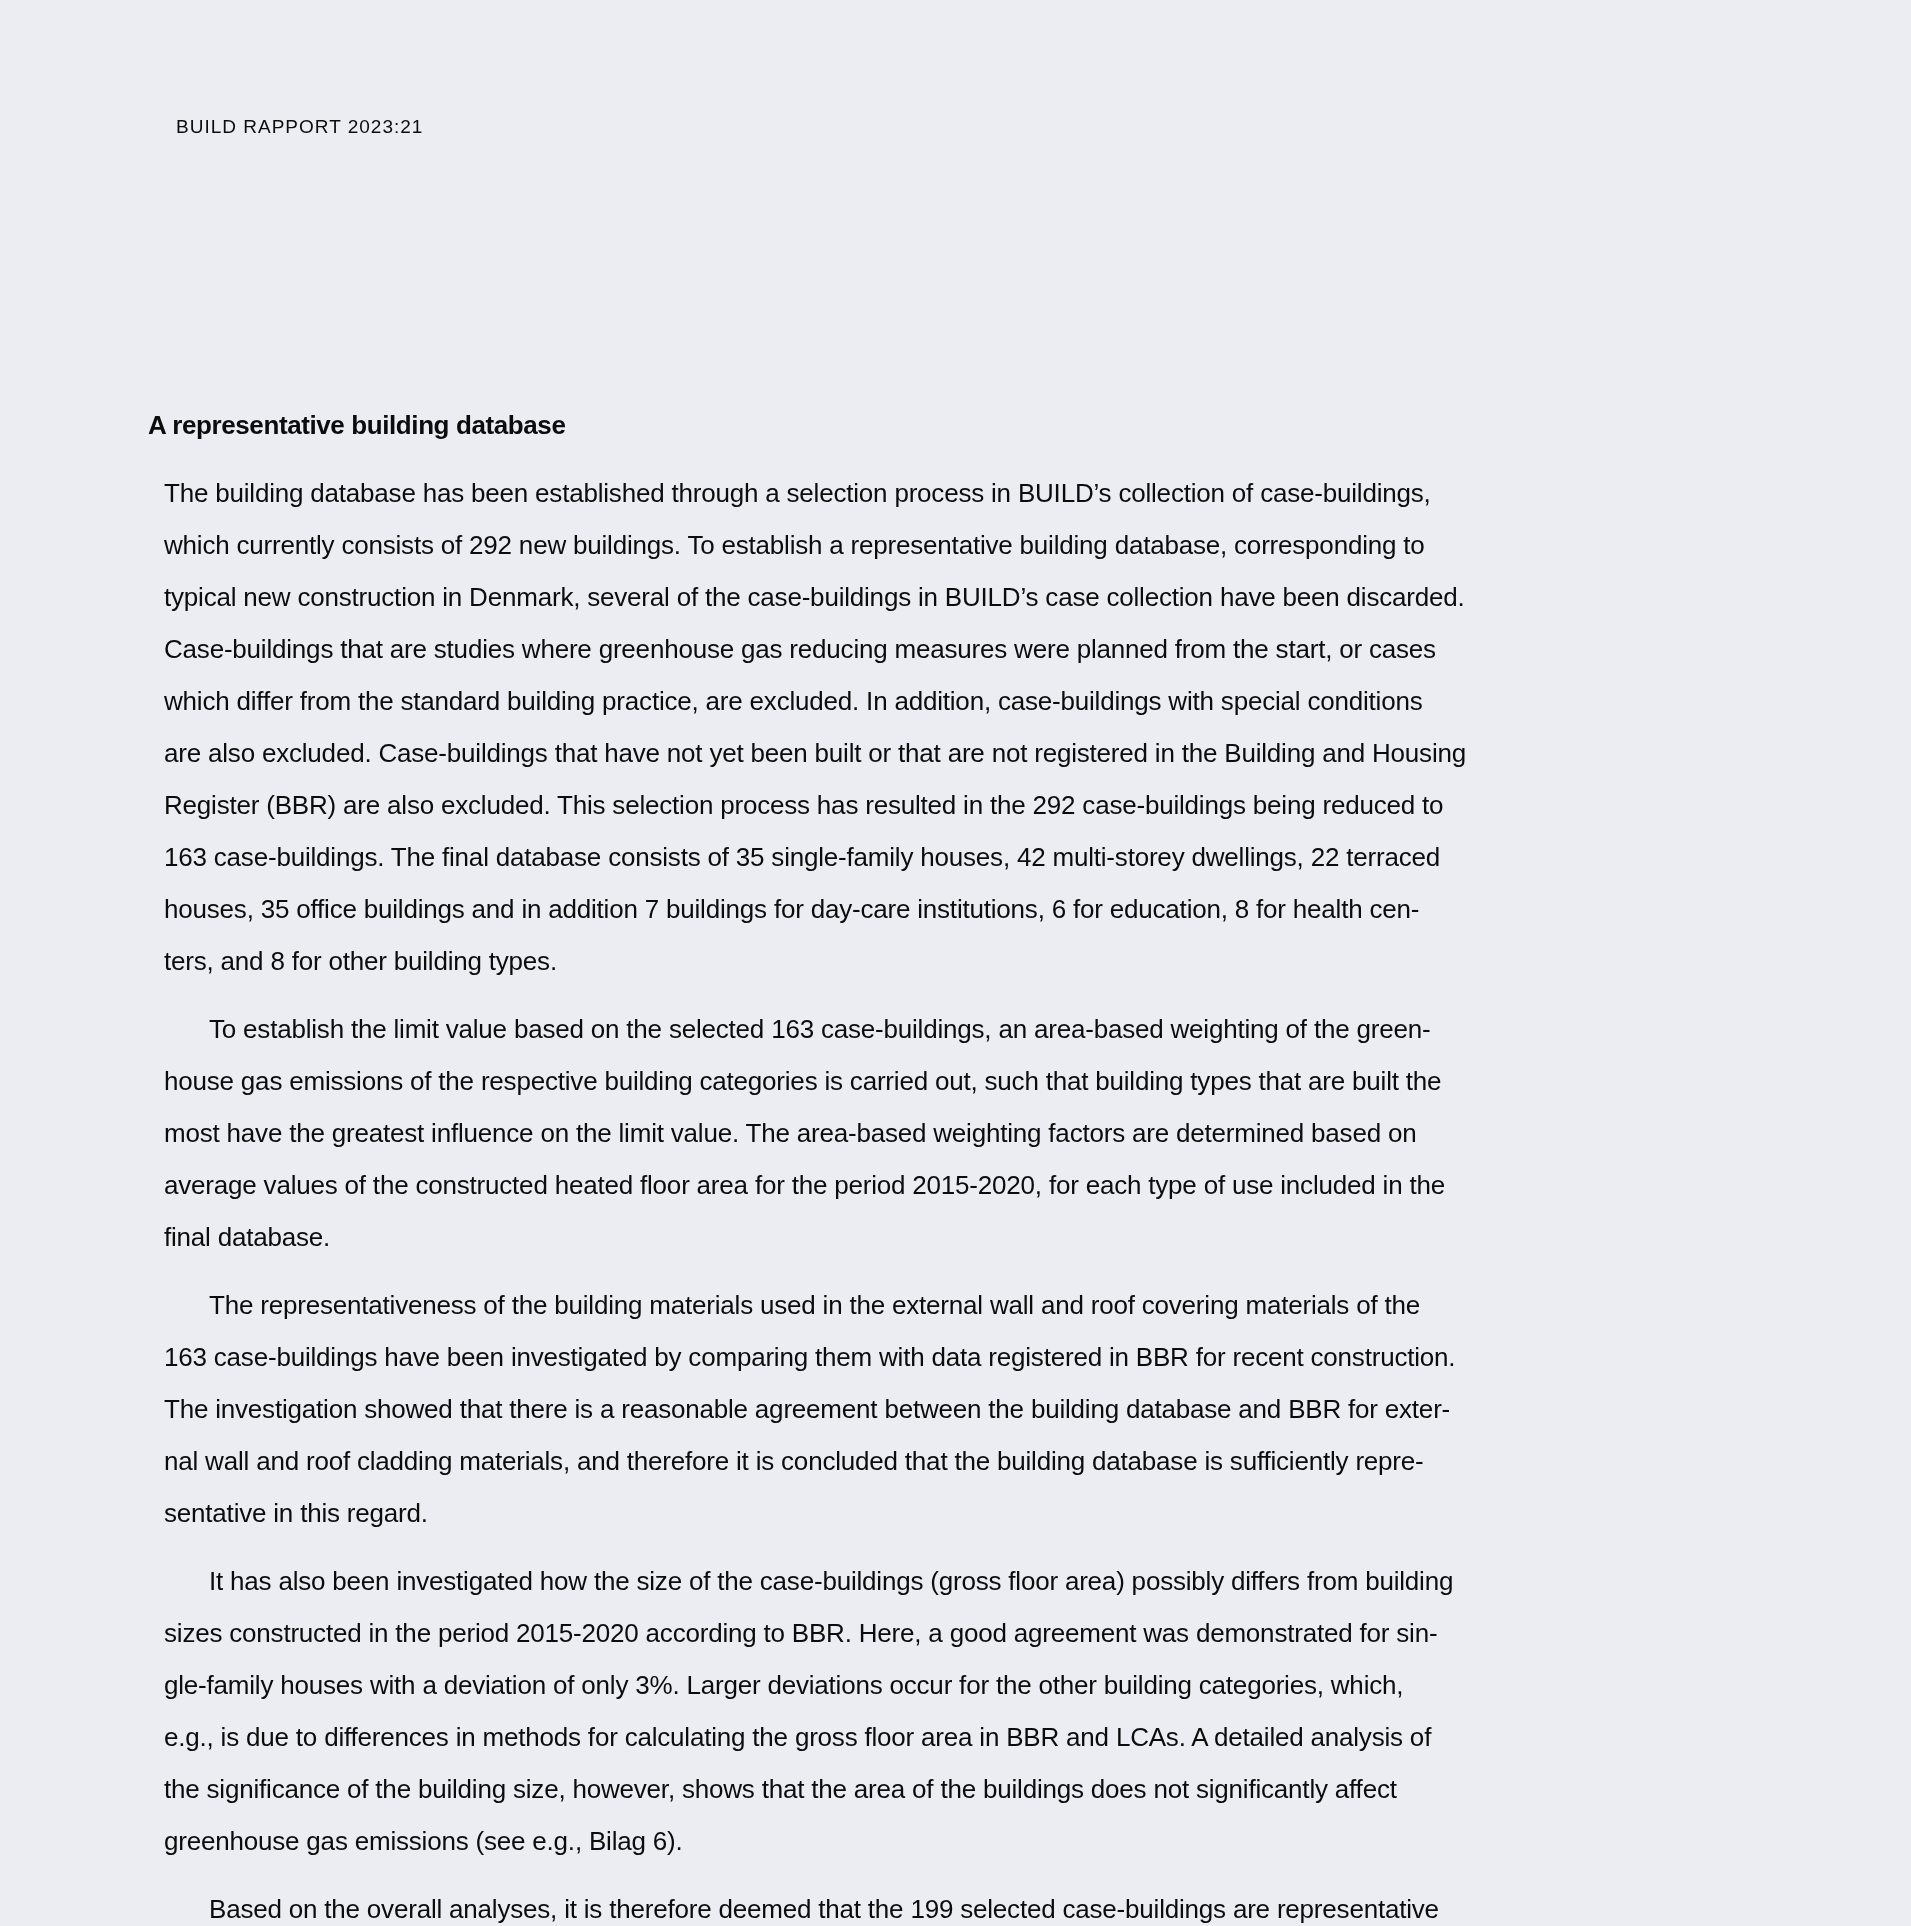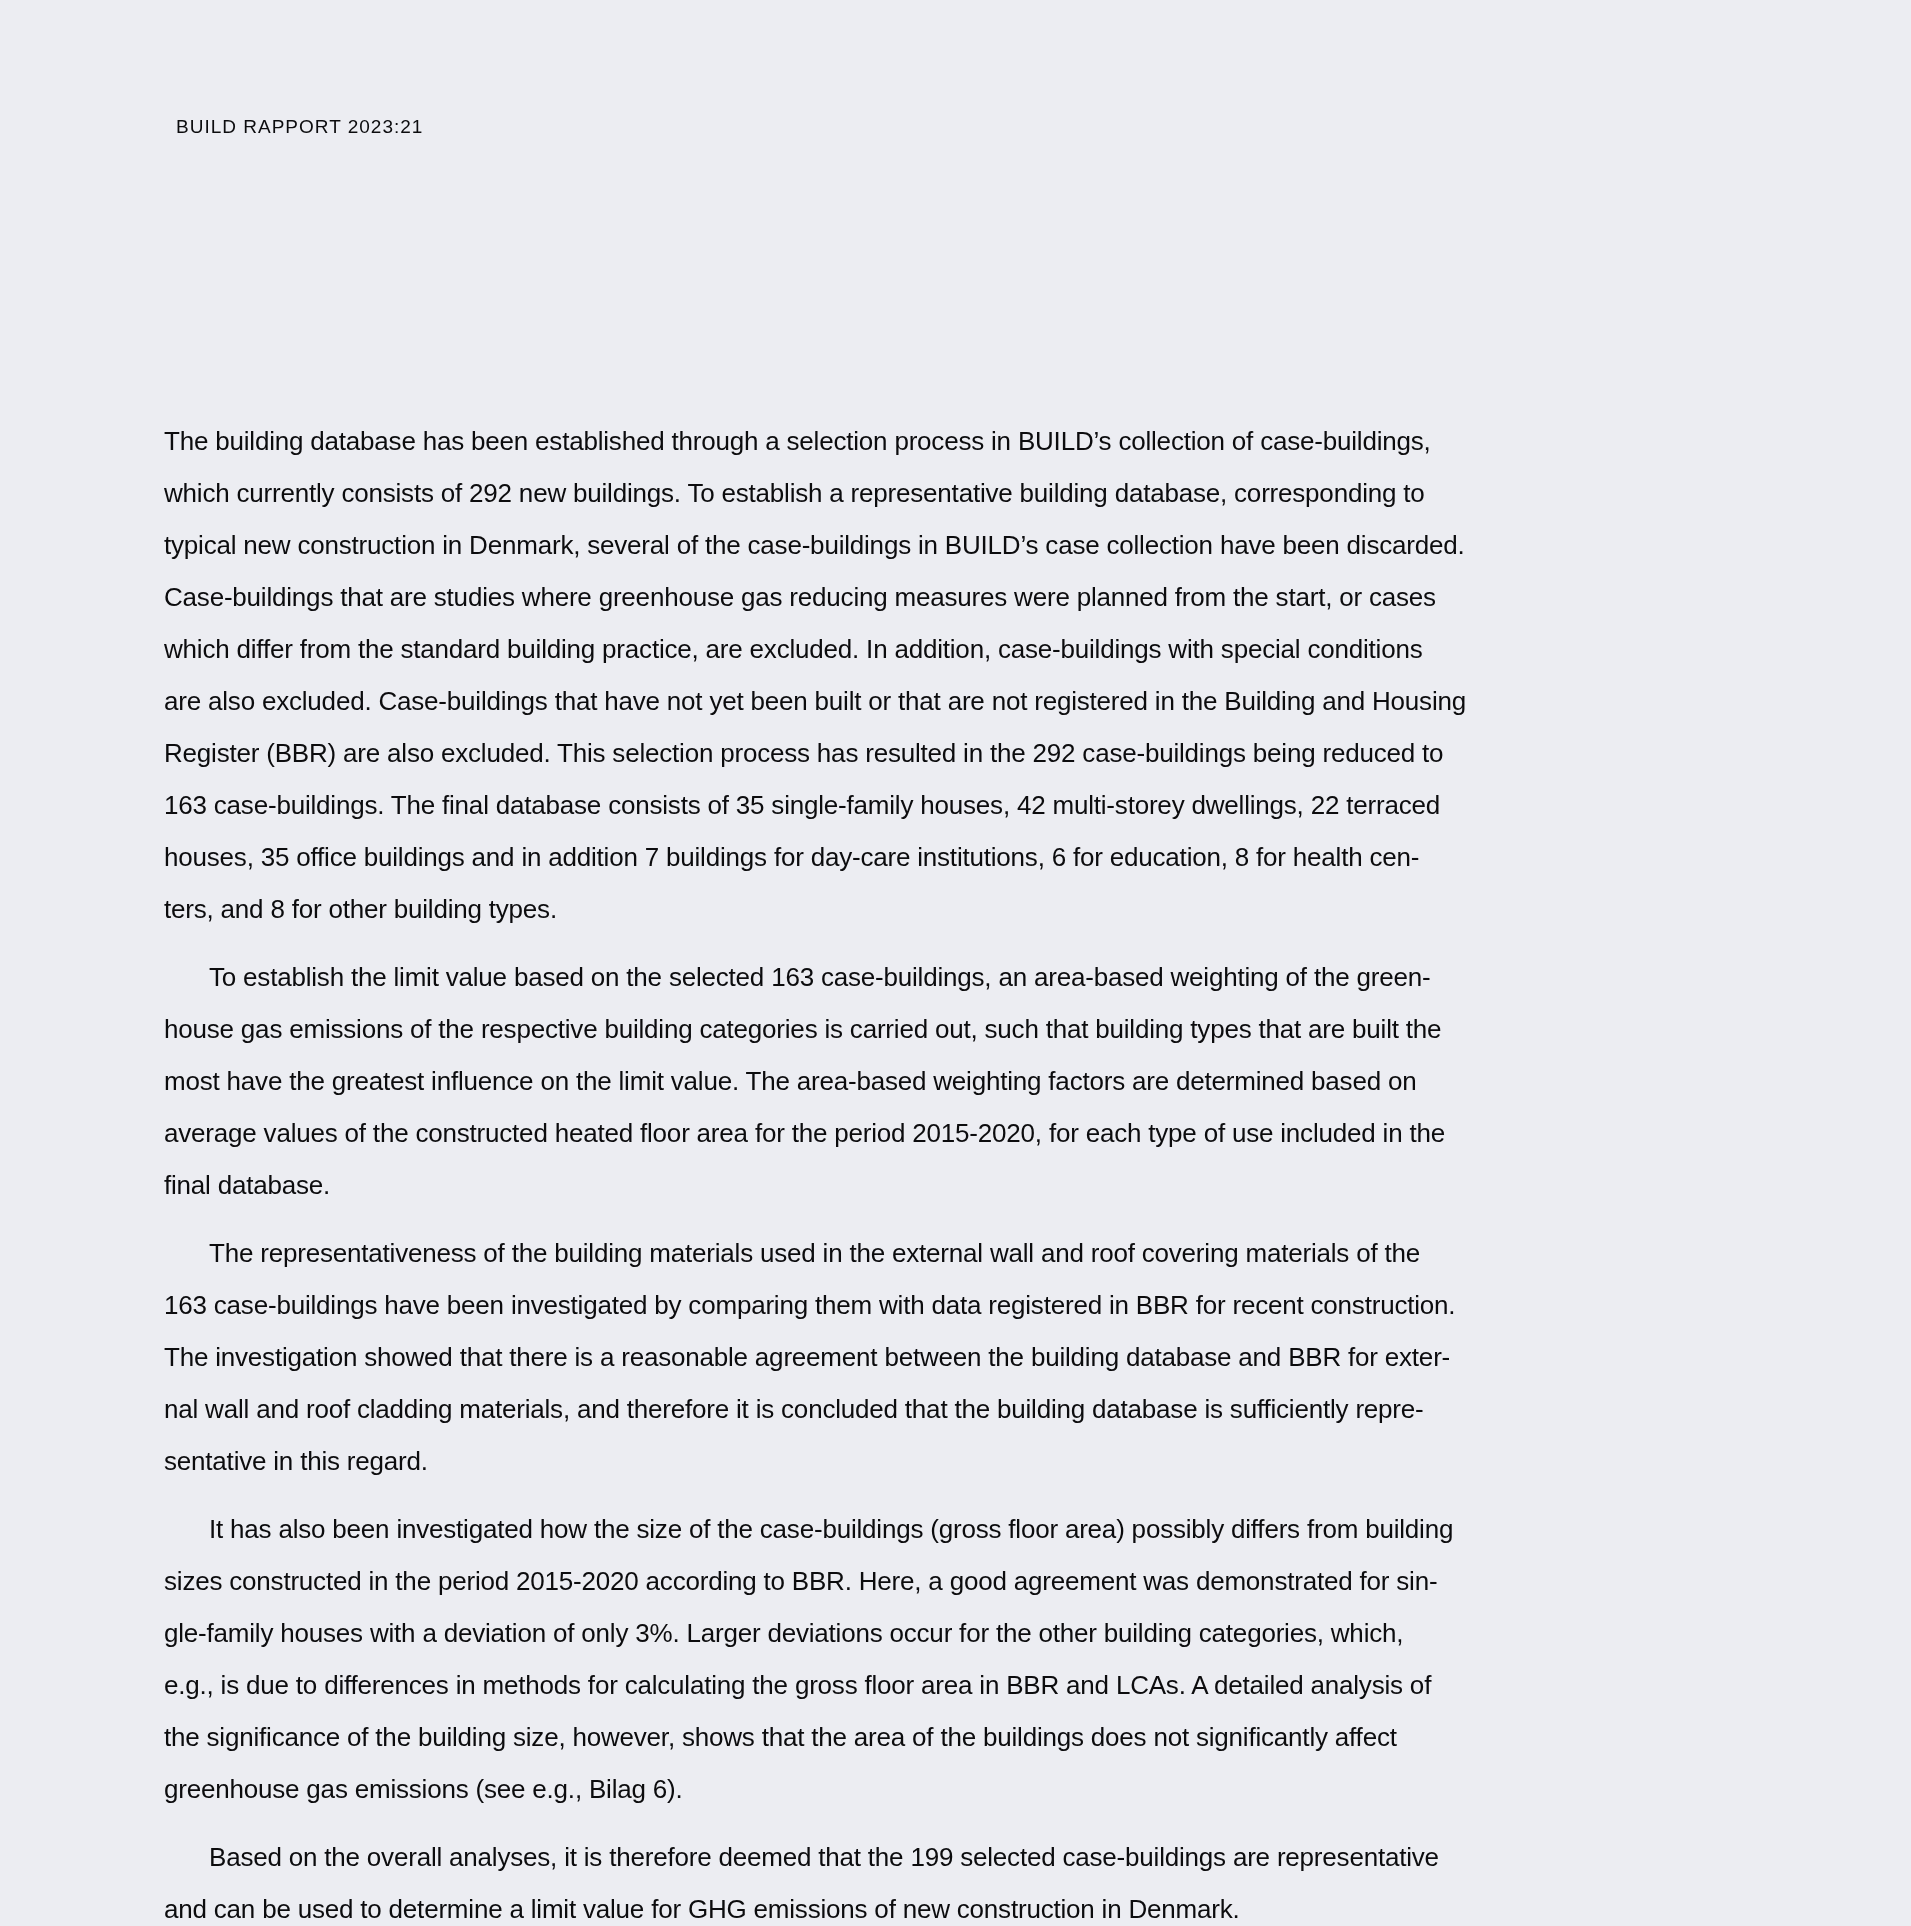--- a/index.html
+++ b/index.html
@@ -58,20 +58,21 @@
 </style>
 </head>
 <body>
 
 <div class="page">
 
   <div class="running-header">BUILD RAPPORT 2023:21</div>
 
   <main class="body-col">
 
+    <div class="heading">A representative building database</div>
 
     <p>The building database has been established through a selection process in BUILD’s collection of case-buildings,
 which currently consists of 292 new buildings. To establish a representative building database, corresponding to
 typical new construction in Denmark, several of the case-buildings in BUILD’s case collection have been discarded.
 Case-buildings that are studies where greenhouse gas reducing measures were planned from the start, or cases
 which differ from the standard building practice, are excluded. In addition, case-buildings with special conditions
 are also excluded. Case-buildings that have not yet been built or that are not registered in the Building and Housing
 Register (BBR) are also excluded. This selection process has resulted in the 292 case-buildings being reduced to
 163 case-buildings. The final database consists of 35 single-family houses, 42 multi-storey dwellings, 22 terraced
 houses, 35 office buildings and in addition 7 buildings for day-care institutions, 6 for education, 8 for health cen-

